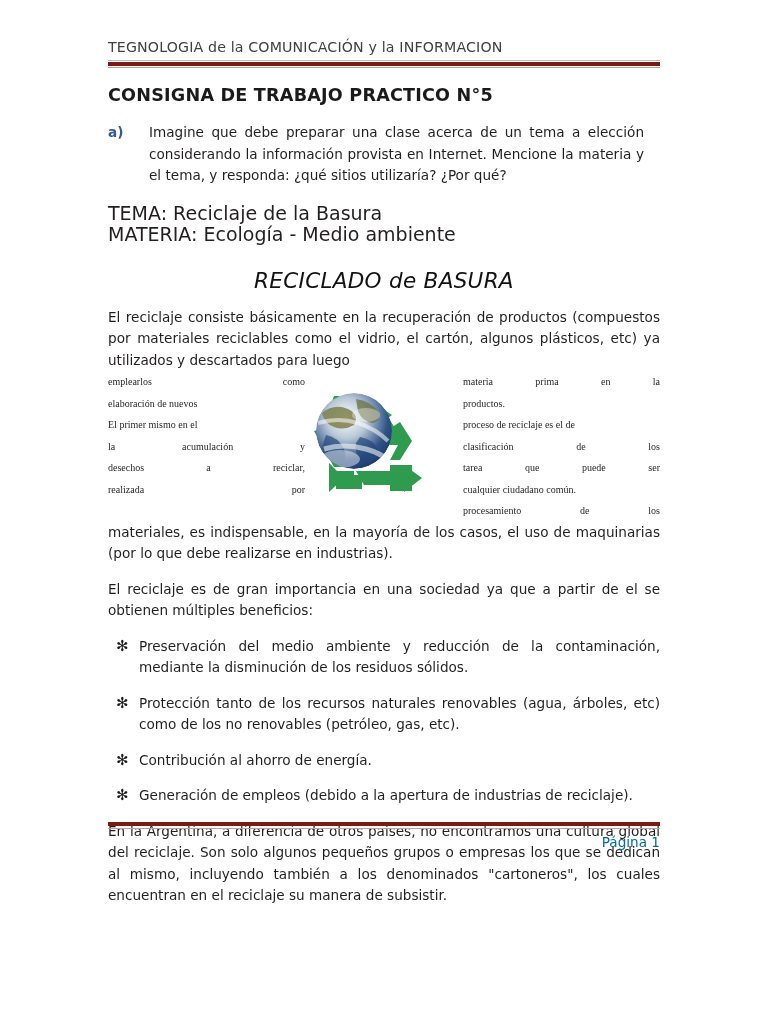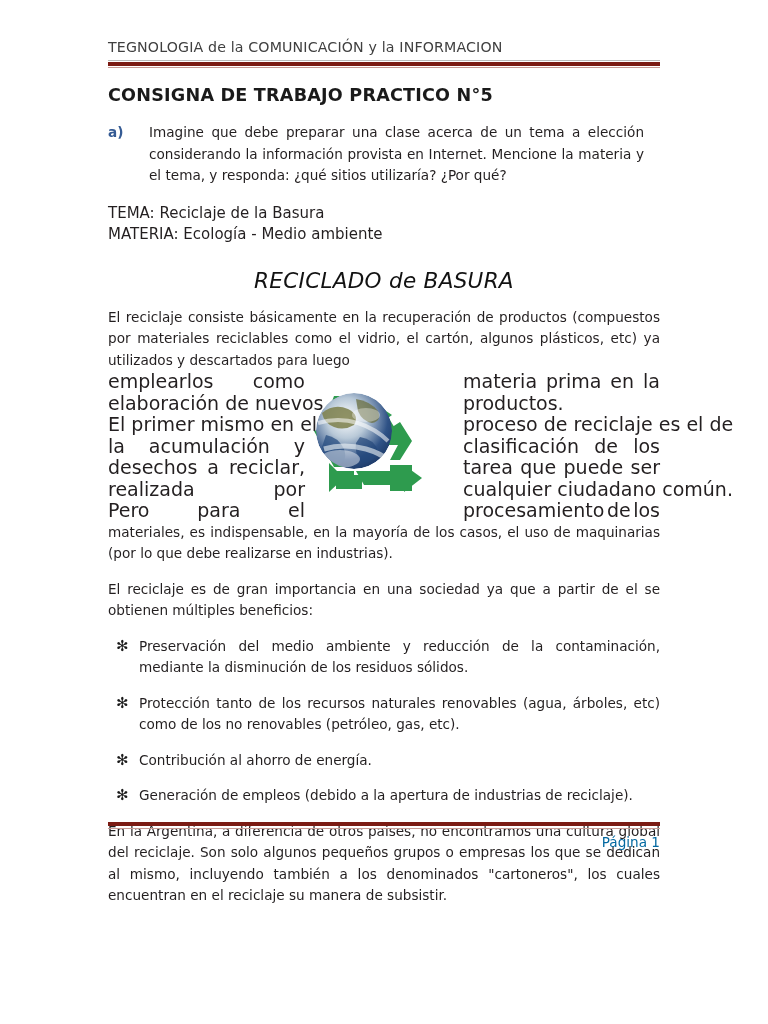--- a/index.html
+++ b/index.html
@@ -88,21 +88,21 @@
     line-height: 21.5px;
   }
   .item-a p {
     margin: 16px;
     text-align: justify;
     font-size: 13.6px;
     line-height: 21.5px;
   }
 
   .simple-line {
-    font-size: 15px;
+    font-size: 19px;
     line-height: 21.5px;
     margin: 0;
   }
 
   h2.doc-title {
     text-align: center;
     font-size: 21.5px;
     font-style: italic;
     font-weight: normal;
     margin: 22px 0 14px 0;
@@ -123,22 +123,23 @@
     position: relative;
     width: 552px;
   }
   .wrap-cols {
     display: flex;
     justify-content: space-between;
     align-items: flex-start;
   }
   .wrap-col {
     width: 197px;
-    font-size: 19px;
-    line-height: 21.5px;
+    font-size: 10px;
+    line-height: 21.5px;
+    font-family: Liberation Serif, serif;
   }
   .wrap-col .ln {
     display: flex;
     justify-content: space-between;
     white-space: nowrap;
     height: 21.5px;
   }
   .wrap-col .ln.flush {
     display: block;
   }
@@ -295,25 +296,20 @@
             </div>
             <div class="ln">
               <span>desechos</span>
               <span>a</span>
               <span>reciclar,</span>
             </div>
             <div class="ln">
               <span>realizada</span>
               <span>por</span>
             </div>
-            <div class="ln">
-              <span>Pero</span>
-              <span>para</span>
-              <span>el</span>
-            </div>
           </div>
         <div class="wrap-col right">
             <div class="ln">
               <span>materia</span>
               <span>prima</span>
               <span>en</span>
               <span>la</span>
             </div>
             <div class="ln flush"><span>productos.</span></div>
             <div class="ln flush"><span>proceso de reciclaje es el de</span></div>

